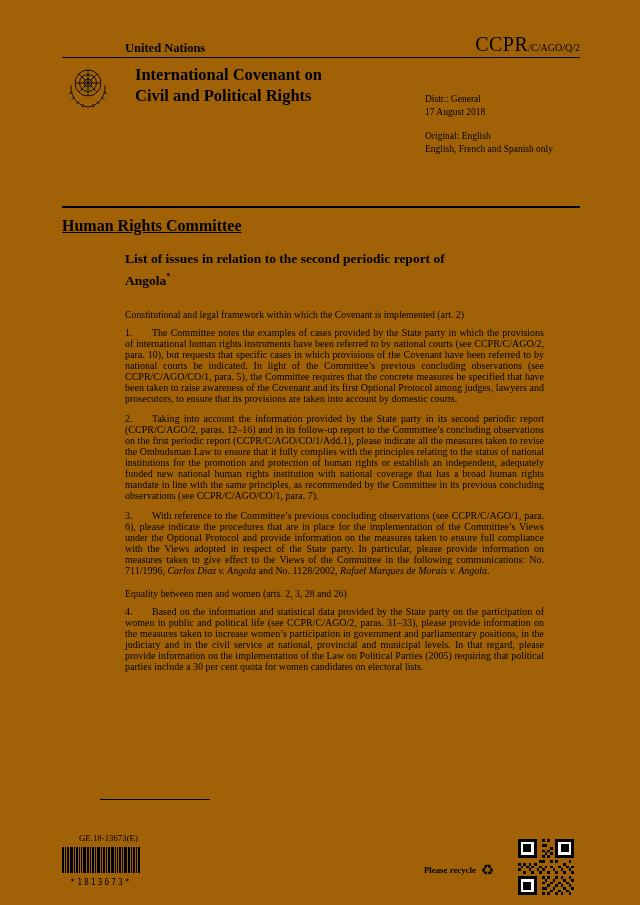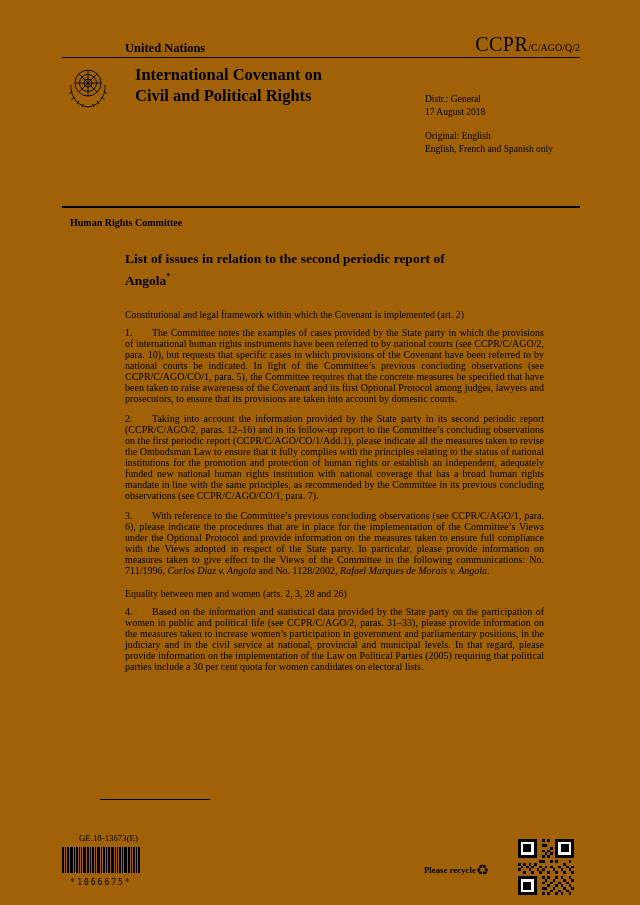--- a/index.html
+++ b/index.html
@@ -18,41 +18,41 @@
   .sym-main { font-size:20px; letter-spacing:.5px; }
   .sym-sub  { font-size:10px; }
   .thin-rule { position:absolute; left:62px; right:60px; top:57px; border-top:1px solid #000; }
 
   .emblem { position:absolute; left:64px; top:63px; width:48px; height:50px; }
   .covenant { position:absolute; left:125px; top:64px; font-size:16.5px; font-weight:bold; line-height:21px;margin-left:10px; }
   .distr-block { position:absolute; left:425px; top:70px; font-size:9.5px; line-height:12.5px;margin-top:23px; }
   .distr-gap { height:12px; }
 
   .thick-rule { position:absolute; left:62px; right:60px; top:206px; border-top:2.5px solid #000; }
-  .committee { position:absolute; left:70px; top:217px; font-weight:bold; font-size:10px; }
+  .committee { position:absolute; left:62px; top:217px; font-weight:bold; font-size:16px;text-decoration:underline; }
 
   
   .content { position:absolute; left:125px; top:250px; width:419px; }
   .doc-title { font-size:13.5px; font-weight:bold; line-height:17.5px; margin-bottom:20px; }
   .doc-title sup { font-size:8px; }
   .section-heading { font-size:9.8px; font-weight:normal; margin:12px 0 7px 0; }
   .para { font-size:10px; line-height:11px; text-align:justify; margin-bottom:9px; }
   .pnum { display:inline-block; width:27px; }
   .case { font-style:italic; }
 
   
   .footnote-rule { position:absolute; left:100px; top:799px; width:110px; border-top:1px solid #000; }
   .footnote { position:absolute; left:100px; top:806px; width:440px; font-size:8.3px; }
   .fn-marker { display:inline-block; width:12px; text-align:right; margin-right:5px; font-size:7.5px; vertical-align:top; }
 
   
   .ge { position:absolute; left:62px; top:833px; font-size:8.8px;margin-left:17px; }
   .barcode-wrap { position:absolute; left:62px; top:847px; width:78px; text-align:center; }
   .barcode-digits { font-family:"DejaVu Sans Mono", monospace; font-size:8px; letter-spacing:2px; margin-top:1px; }
-  .recycle { position:absolute; left:424px; top:861px; font-weight:bold; font-size:8.8px; display:flex; align-items:center; }
+  .recycle { position:absolute; left:424px; top:861px; font-weight:bold; font-size:8.8px; display:flex; align-items:center; gap:5px; }
   .recycle-glyph { font-family:"DejaVu Sans", sans-serif; font-size:15px; font-weight:normal; }
   .qr { position:absolute; left:518px; top:839px; width:56px; height:56px; }
 </style>
 </head>
 <body>
 
 <div class="page">
 
   <div class="top-row">
     <span class="org">United Nations</span>
@@ -142,21 +142,21 @@
           <rect x="57" y="0" width="2" height="26"></rect>
           <rect x="60" y="0" width="1" height="26"></rect>
           <rect x="62" y="0" width="3" height="26"></rect>
           <rect x="66" y="0" width="2" height="26"></rect>
           <rect x="69" y="0" width="1" height="26"></rect>
           <rect x="71" y="0" width="2" height="26"></rect>
           <rect x="74" y="0" width="1" height="26"></rect>
           <rect x="76" y="0" width="2" height="26"></rect>
       </g>
     </svg>
-    <div class="barcode-digits">*1066675*</div>
+    <div class="barcode-digits">*1813673*</div>
   </div>
 
   <div class="recycle">
     <span>Please recycle</span>
     <span class="recycle-glyph">♻</span>
   </div>
 
   <div class="qr">
     <svg viewBox="0 0 21 21" width="56" height="56" shape-rendering="crispEdges">
       <path fill="#000" d="M0,0h7v7H0z M14,0h7v7h-7z M0,14h7v7H0z"></path>

